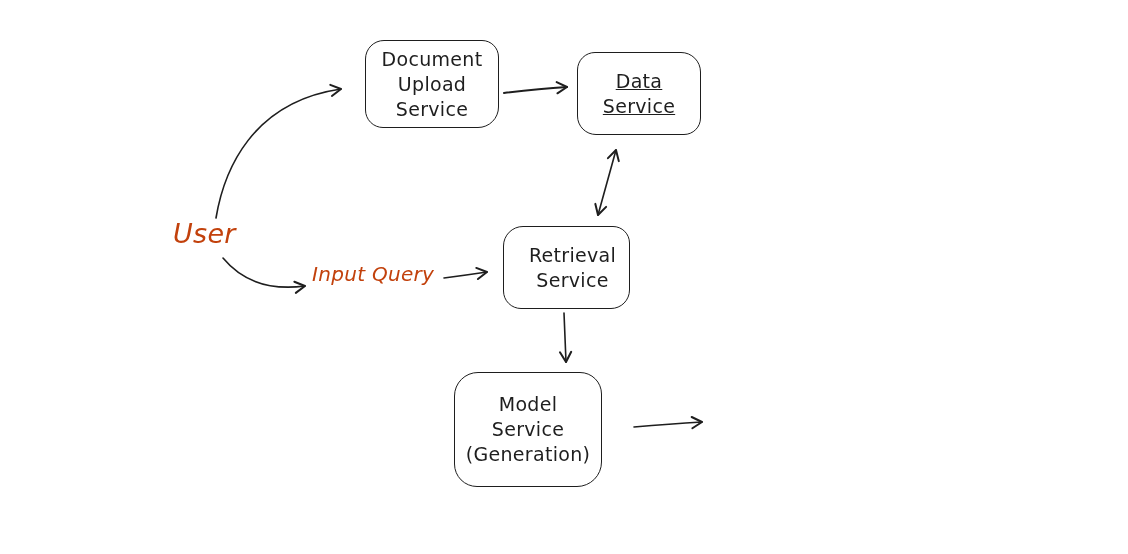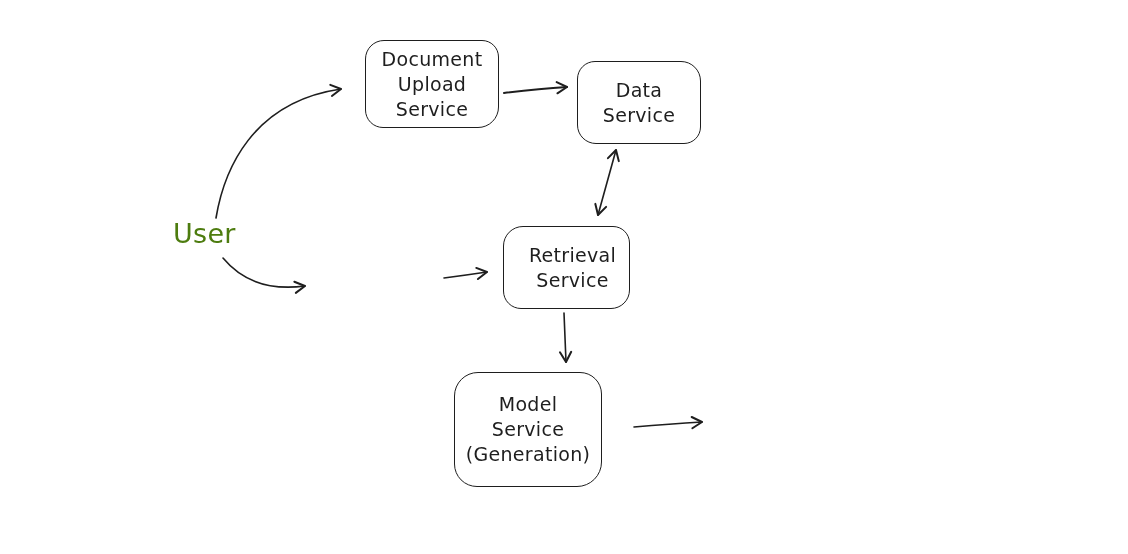--- a/index.html
+++ b/index.html
@@ -35,28 +35,29 @@
     box-sizing: border-box;
   }
   .node-label {
     font-size: 19px;
     line-height: 25px;
     white-space: pre-line;
     color: #1e1e1e;
     letter-spacing: 0.3px;
   }
   #node-document-upload { left: 365px; top: 40px;  width: 134px; height: 88px;  border-radius: 19px 17px 21px 18px; }
-  #node-data            { left: 577px; top: 61px;  width: 124px; height: 83px;  border-radius: 18px 20px 17px 19px; }
+  #node-data            { left: 577px; top: 52px;  width: 124px; height: 83px;  border-radius: 18px 20px 17px 19px; text-decoration: underline; }
   #node-retrieval       { left: 503px; top: 226px; width: 127px; height: 83px;  border-radius: 20px 17px 19px 18px; padding-left: 12px; }
   #node-model           { left: 454px; top: 372px; width: 148px; height: 115px; border-radius: 24px 22px 25px 23px; }
   .free-label {
     position: absolute;
     white-space: nowrap;
-    color: #4d7c0f;
+    color: #c2410c;
     letter-spacing: 0.3px;
+    font-style: italic;
   }
   #label-user        { left: 173px; top: 218px; font-size: 27px; line-height: 32px; }
   #label-input-query { left: 312px; top: 261px; font-size: 20px; line-height: 26px; }
   #label-output      { left: 716px; top: 410px; font-size: 20px; line-height: 26px; }
 </style>
 </head>
 <body>
 
 <div class="canvas">
 
@@ -99,15 +100,16 @@
   </div>
 
   <div class="node" id="node-model">
     <span class="node-label">Model
 Service
 (Generation)</span>
   </div>
 
   <div class="free-label" id="label-user">User</div>
 
+  <div class="free-label" id="label-input-query">Input Query</div>
 
 
 </div>
 
 </body></html>

